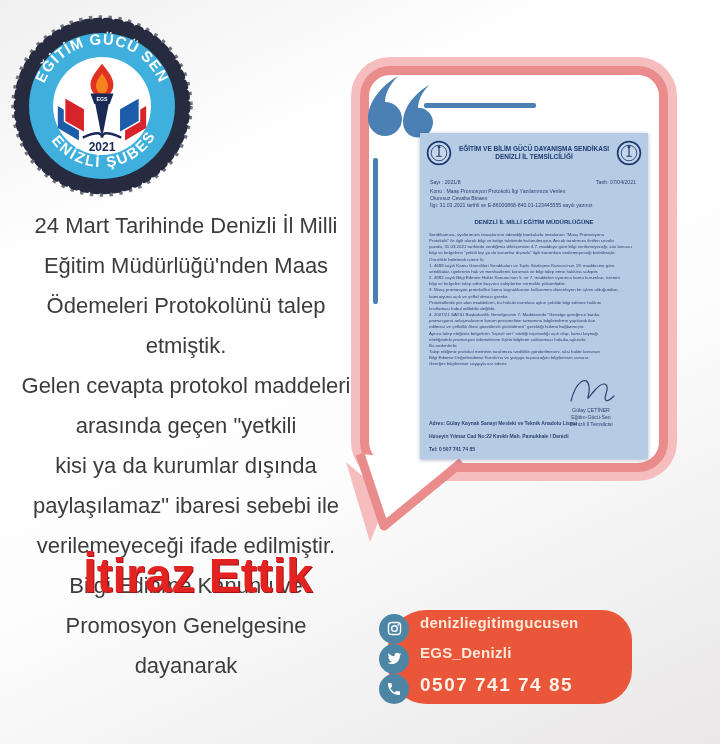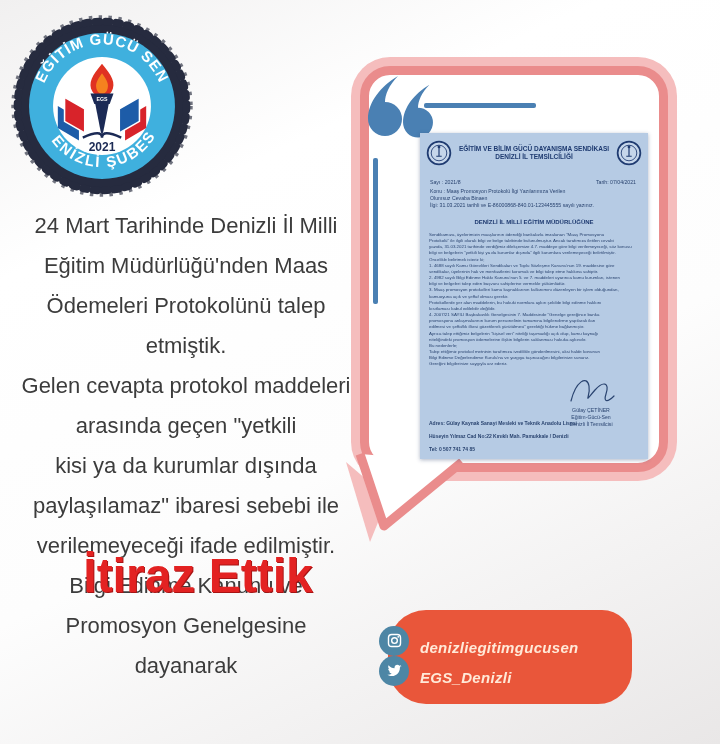--- a/index.html
+++ b/index.html
@@ -48,21 +48,21 @@
   .doc-body{position:absolute;left:9px;top:99px;width:213px;font-size:4.4px;line-height:6.15px;white-space:pre-line;color:#2a4470;}
   .doc-sign{position:absolute;right:14px;top:240px;width:86px;text-align:center;font-size:5.2px;line-height:7px;color:#2a4470;}
   .doc-sign svg{display:block;margin:0 auto;}
   .doc-address{position:absolute;left:9px;top:284px;font-size:5px;line-height:13px;white-space:pre-line;font-weight:700;color:#2a4470;}
   
   .contact{
     position:absolute;left:388px;top:610px;width:244px;height:94px;
     background:#e9563a;border-radius:38px 30px 34px 38px;
     display:flex;flex-direction:column;justify-content:center;gap:3px;
   }
-  .contact-row{display:flex;align-items:flex-end;height:27px;margin-left:-9px;font-style:italic;}
+  .contact-row{display:flex;align-items:flex-start;height:27px;margin-left:-9px;}
   .contact-icon{width:30px;height:30px;border-radius:50%;background:#4d86a5;display:flex;align-items:center;justify-content:center;flex:0 0 auto;}
   .contact-label{margin-left:11px;font-weight:700;color:#ffe9d8;font-size:15px;letter-spacing:.3px;}
   .contact-label.phone{font-size:19px;color:#fff2e7;letter-spacing:1.5px;}
 </style>
 </head>
 <body>
 
 <div class="canvas">
 
   <div class="logo">
@@ -204,15 +204,23 @@
       <span class="contact-label">denizliegitimgucusen</span>
     </div>
     <div class="contact-row">
       <span class="contact-icon">
         <svg width="17" height="17" viewBox="0 0 24 24">
           <path d="M22 5.9c-.7.3-1.5.6-2.3.7.8-.5 1.4-1.3 1.7-2.2-.8.5-1.6.8-2.5 1C18.2 4.5 17.1 4 16 4c-2.2 0-4 1.8-4 4 0 .3 0 .6.1.9C8.7 8.7 5.7 7.1 3.7 4.6c-.4.6-.6 1.3-.6 2 0 1.4.7 2.6 1.8 3.3-.7 0-1.3-.2-1.8-.5v.1c0 1.9 1.4 3.5 3.2 3.9-.3.1-.7.1-1.1.1-.3 0-.5 0-.8-.1.5 1.6 2 2.7 3.7 2.8-1.4 1.1-3.1 1.7-5 1.7H2c1.8 1.1 3.9 1.8 6.2 1.8 7.4 0 11.4-6.1 11.4-11.4v-.5c.8-.6 1.5-1.3 2-2.1z" fill="#ffffff"></path>
         </svg>
       </span>
       <span class="contact-label">EGS_Denizli</span>
     </div>
+    <div class="contact-row">
+      <span class="contact-icon">
+        <svg width="16" height="16" viewBox="0 0 24 24">
+          <path d="M6.62 10.79c1.44 2.83 3.76 5.14 6.59 6.59l2.2-2.21c.27-.27.67-.36 1.02-.24 1.12.37 2.33.57 3.57.57.55 0 1 .45 1 1V20c0 .55-.45 1-1 1-9.39 0-17-7.61-17-17 0-.55.45-1 1-1h3.5c.55 0 1 .45 1 1 0 1.25.2 2.45.57 3.57.11.35.03.74-.25 1.02l-2.2 2.2z" fill="#ffffff"></path>
+        </svg>
+      </span>
+      <span class="contact-label phone">0507 741 74 85</span>
+    </div>
   </div>
 
 </div>
 
 </body></html>

